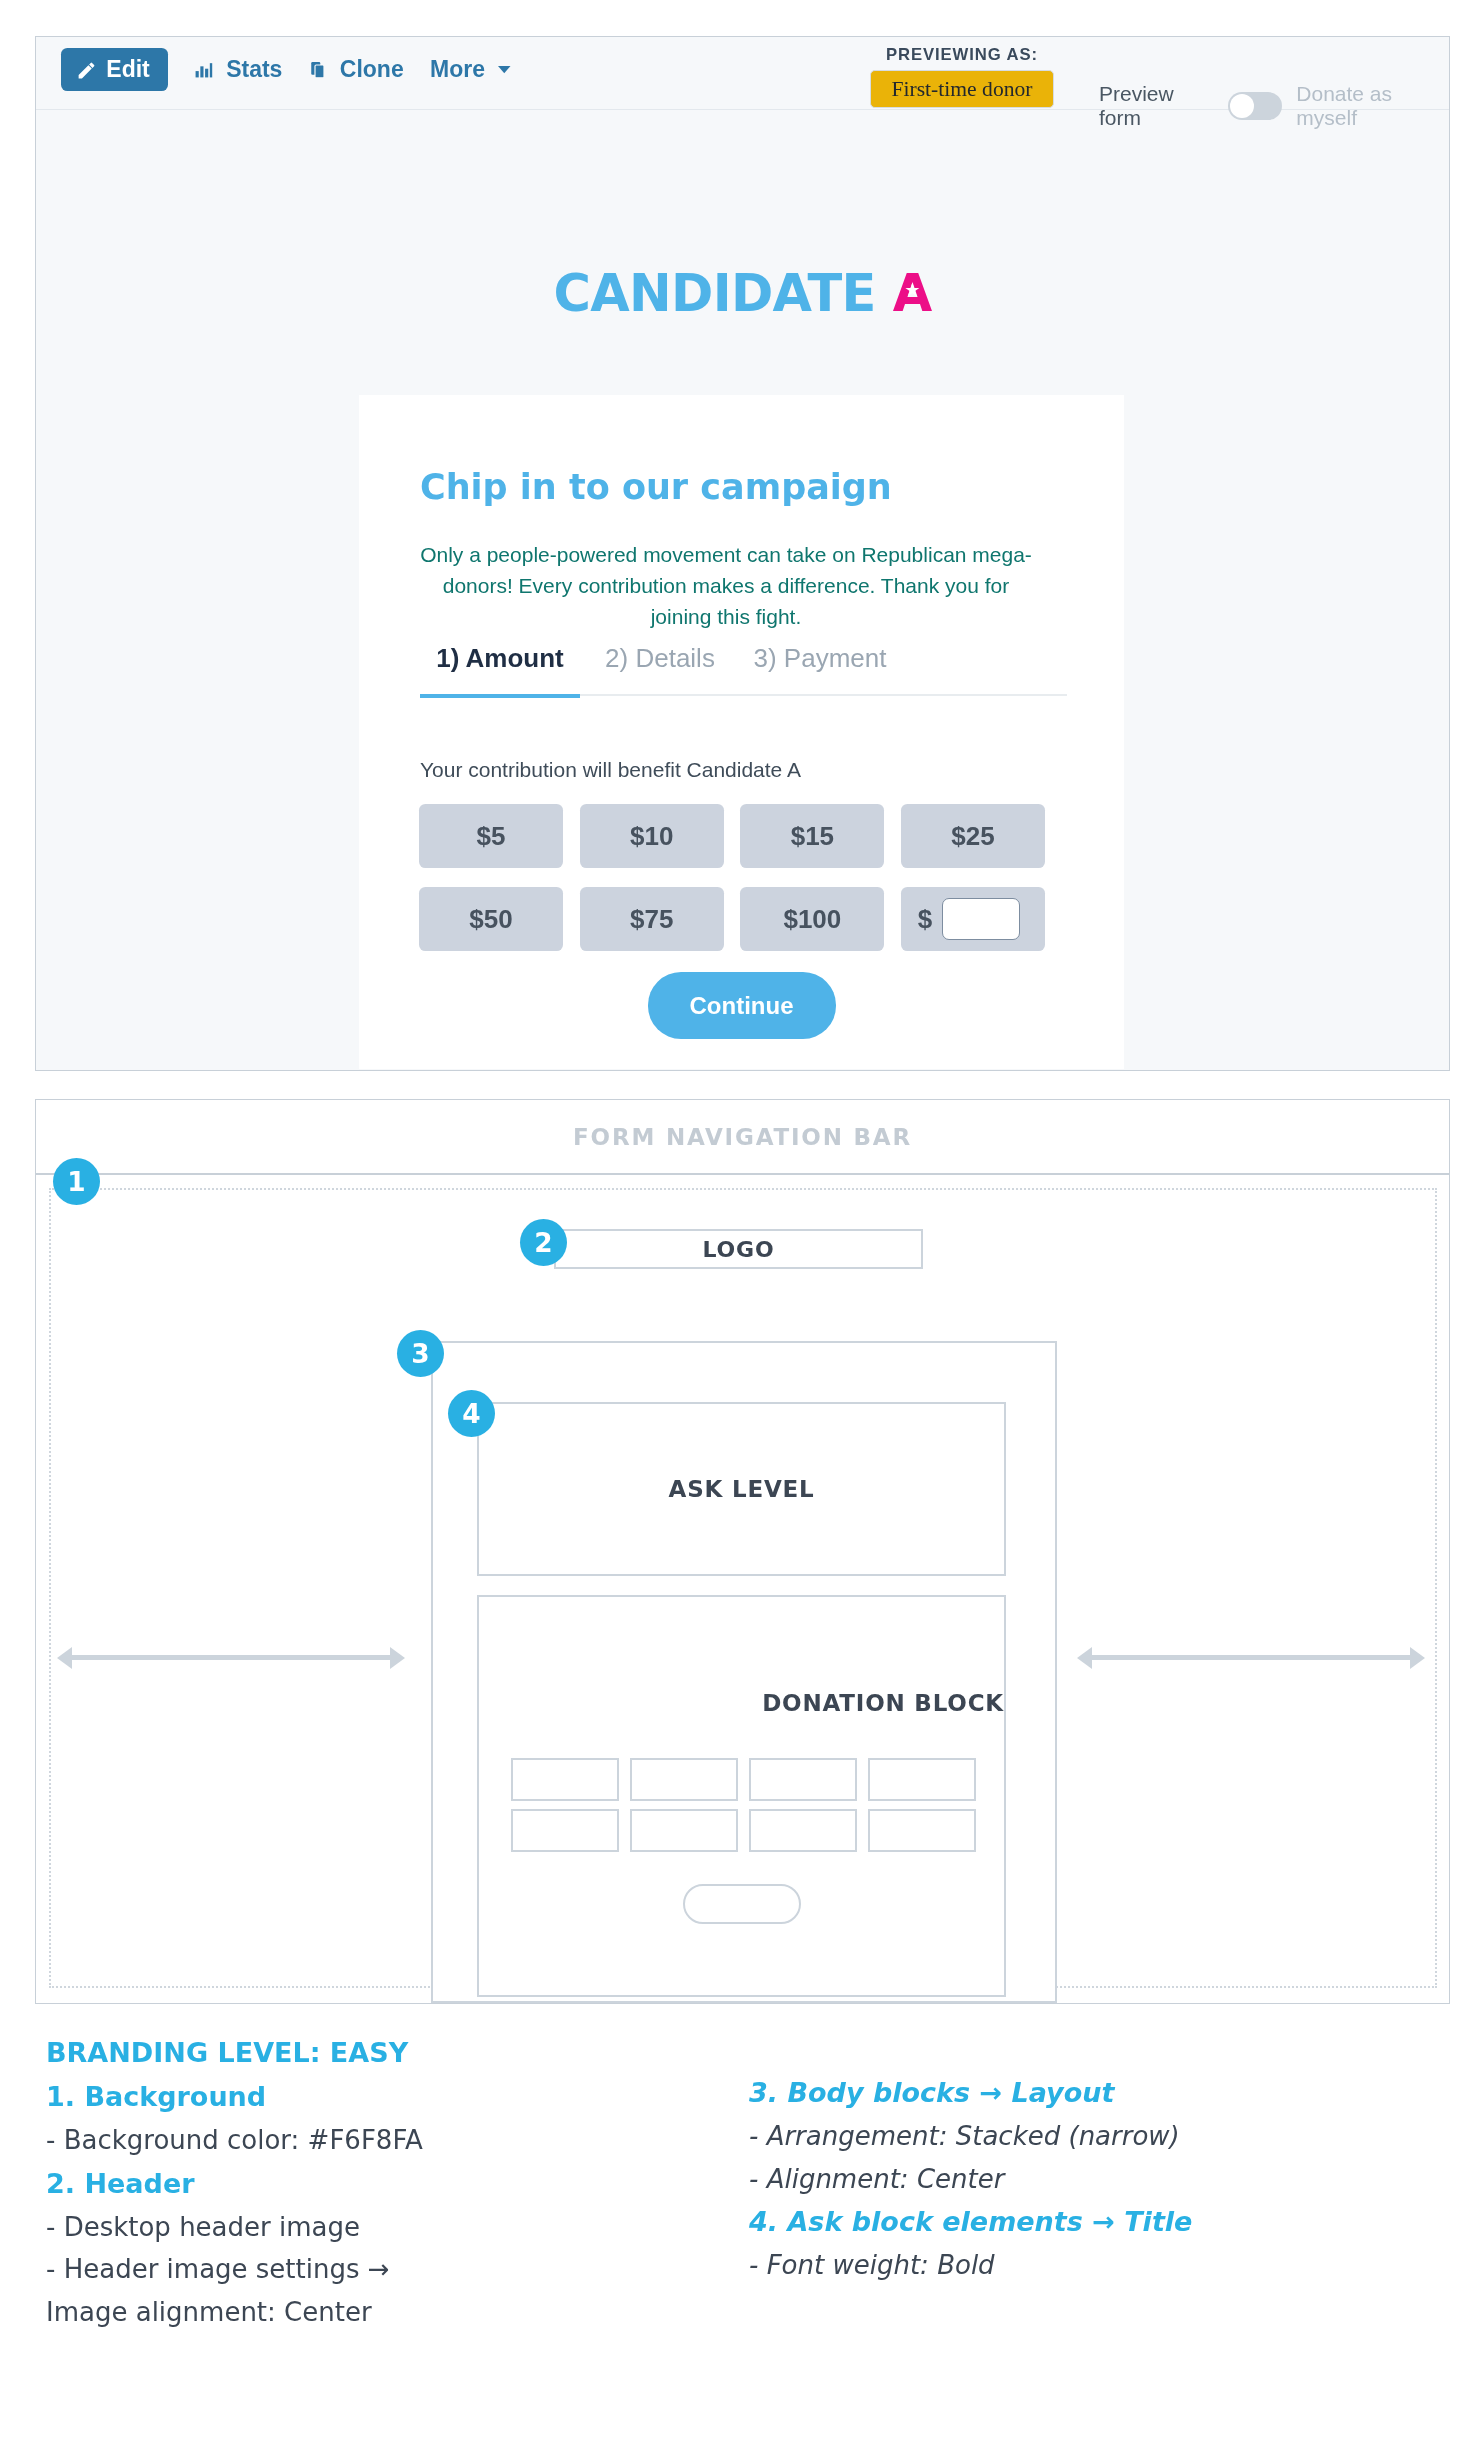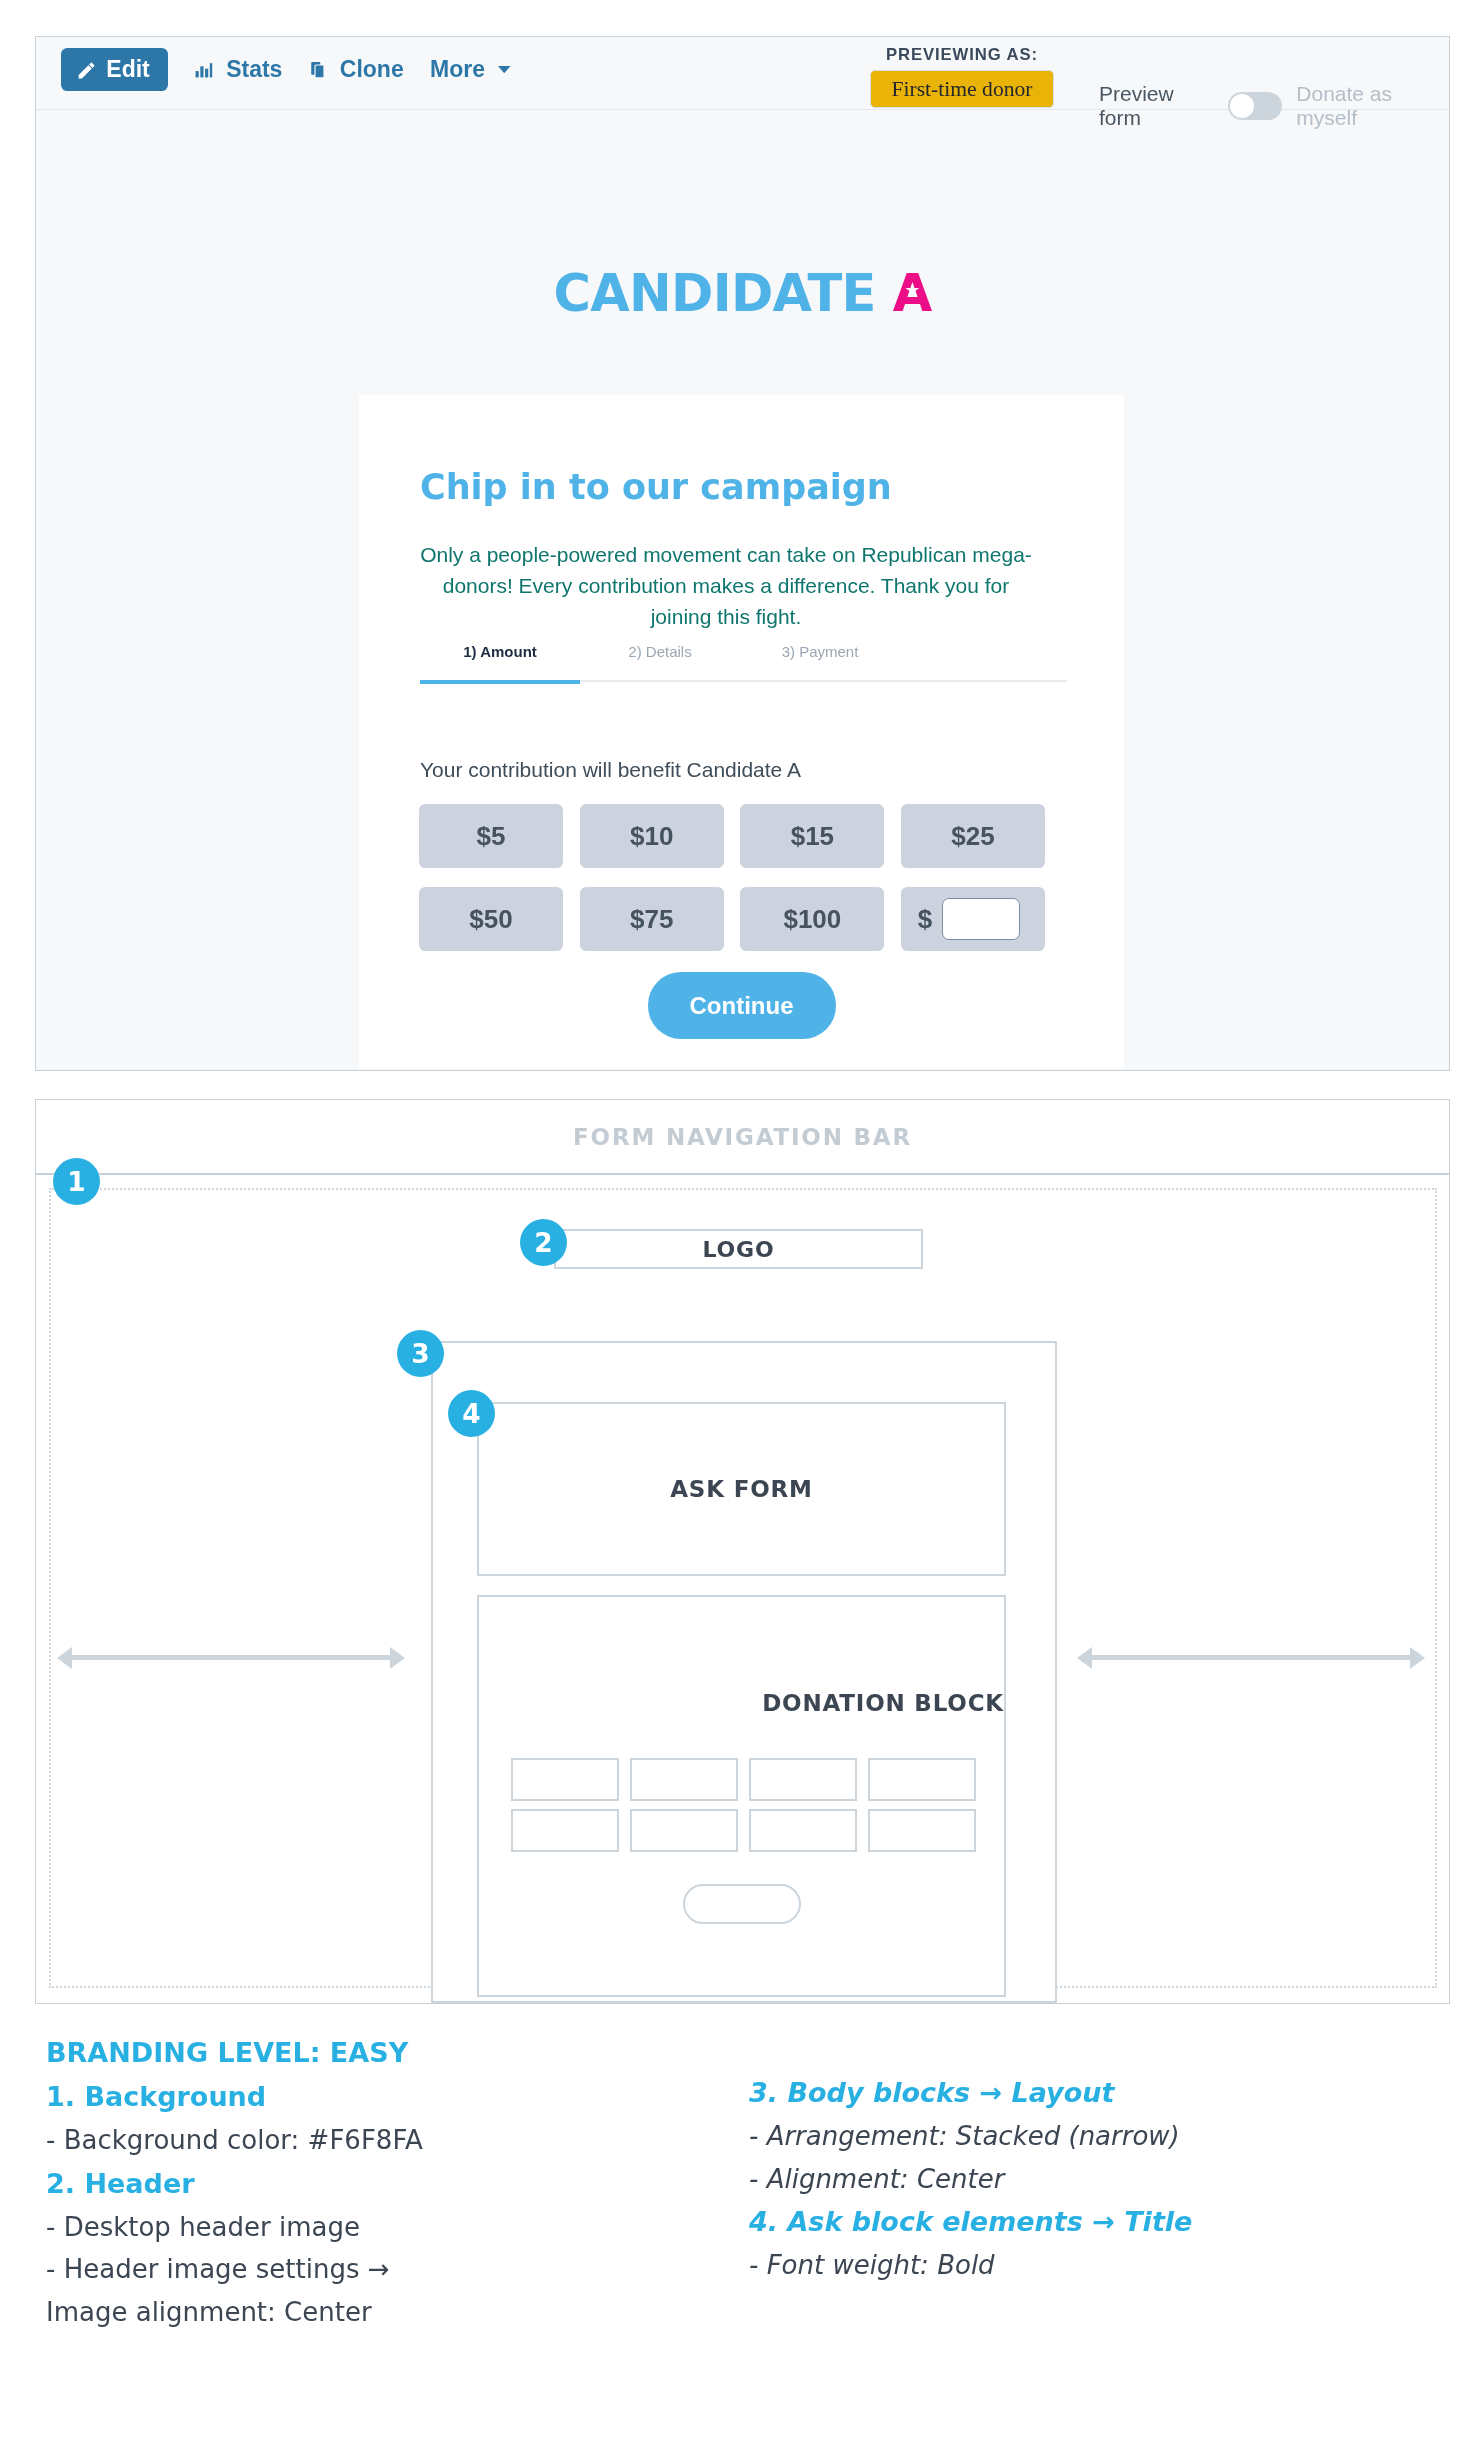--- a/index.html
+++ b/index.html
@@ -140,21 +140,21 @@
     text-align: center;
   }
 
   #tabs {
     position: absolute; left: 61px; top: 248px;
     width: 647px;
     border-bottom: 2.1px solid #e8ecef;
     display: flex;
   }
   .tab {
-    font-size: 15px;
+    font-size: 26px;
     color: #9aa6b2;
     padding: 0 0 19.5px 0;
     cursor: pointer;
   }
   .tab.active { color: #1f2e44; font-weight: bold; border-bottom: 4.9px solid #4fb3e8; margin-bottom: -3.5px; }
   #tab-amount { width: 160px; text-align: center; }
   #tab-details { width: 160px; text-align: center; }
   #tab-payment { width: 160px; text-align: center; }
 
   #benefit-line {
@@ -472,21 +472,21 @@
 <div class="marker" id="marker-3">3</div>
 <div class="marker" id="marker-4">4</div>
 
 <div id="logo-box">
   <span id="logo-box-label">LOGO</span>
 </div>
 
 <div id="body-blocks-region"></div>
 
 <div id="ask-block">
-  <span id="ask-block-label">ASK FORM</span>
+  <span id="ask-block-label">ASK LEVEL</span>
 </div>
 
 <div id="donation-block">
   <div id="donation-block-label">DONATION BLOCK</div>
   <div id="wf-amount-grid">
     <div class="wf-amt"></div>
     <div class="wf-amt"></div>
     <div class="wf-amt"></div>
     <div class="wf-amt"></div>
     <div class="wf-amt"></div>

